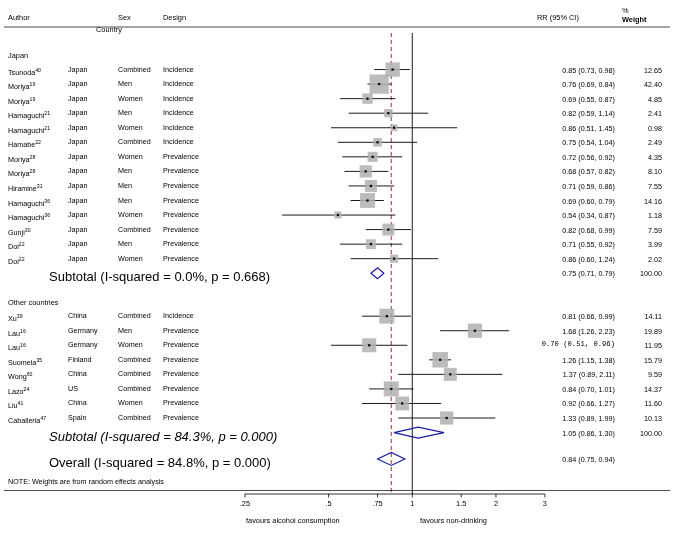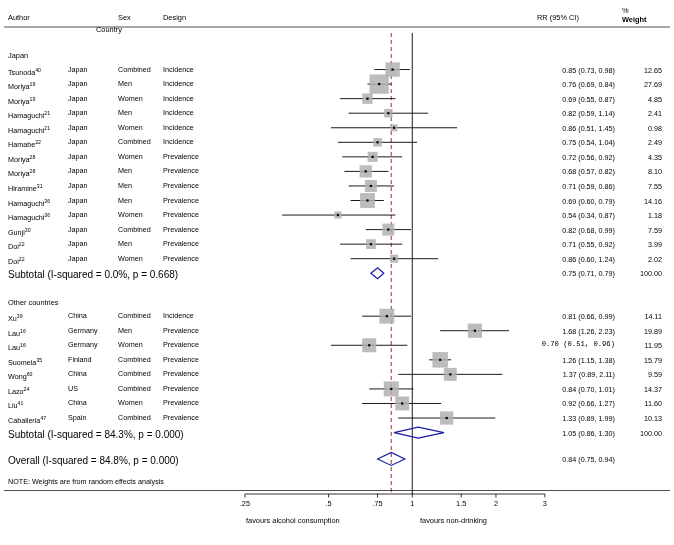--- a/index.html
+++ b/index.html
@@ -7,21 +7,21 @@
     width:674px;height:545px;background:#ffffff;
     font-family:"Liberation Sans",sans-serif;
     color:#000;
     position:relative;
     overflow:hidden;
   }
   #plot{position:absolute;left:0;top:0;width:674px;height:545px;}
   .txt{position:absolute;font-size:7.2px;line-height:8px;white-space:nowrap;}
   .hdr{position:absolute;font-size:7.4px;white-space:nowrap;}
   .grp{position:absolute;font-size:7.4px;white-space:nowrap;}
-  .sub{position:absolute;font-size:10px;white-space:nowrap;}
+  .sub{position:absolute;font-size:13px;white-space:nowrap;margin-left:41px;}
   .note{position:absolute;font-size:7.2px;white-space:nowrap;}
   .axlab{position:absolute;font-size:7.4px;white-space:nowrap;}
   .footlab{position:absolute;font-size:7.4px;white-space:nowrap;}
   sup{font-size:5.2px;vertical-align:super;}
   .rr-cell{position:absolute;font-size:7.2px;white-space:nowrap;text-align:right;width:80px;left:535px;}
   .wt-cell{position:absolute;font-size:7.2px;white-space:nowrap;text-align:right;width:40px;left:622px;}
 </style>
 </head>
 <body>
 
@@ -122,21 +122,21 @@
       <div class="txt" style="left: 68px; top: 65.55px;">Japan</div>
       <div class="txt" style="left: 118px; top: 65.55px;">Combined</div>
       <div class="txt" style="left: 163px; top: 65.55px;">Incidence</div>
       <div class="rr-cell" style="top: 65.55px;">0.85 (0.73, 0.98)</div>
       <div class="wt-cell" style="top: 65.55px;">12.65</div>
       <div class="txt" style="left: 8px; top: 80.1px;">Moriya<sup>19</sup></div>
       <div class="txt" style="left: 68px; top: 80.1px;">Japan</div>
       <div class="txt" style="left: 118px; top: 80.1px;">Men</div>
       <div class="txt" style="left: 163px; top: 80.1px;">Incidence</div>
       <div class="rr-cell" style="top: 80.1px;">0.76 (0.69, 0.84)</div>
-      <div class="wt-cell" style="top: 80.1px;">27.69</div>
+      <div class="wt-cell" style="top: 80.1px;">42.40</div>
       <div class="txt" style="left: 8px; top: 94.65px;">Moriya<sup>19</sup></div>
       <div class="txt" style="left: 68px; top: 94.65px;">Japan</div>
       <div class="txt" style="left: 118px; top: 94.65px;">Women</div>
       <div class="txt" style="left: 163px; top: 94.65px;">Incidence</div>
       <div class="rr-cell" style="top: 94.65px;">0.69 (0.55, 0.87)</div>
       <div class="wt-cell" style="top: 94.65px;">4.85</div>
       <div class="txt" style="left: 8px; top: 109.2px;">Hamaguchi<sup>21</sup></div>
       <div class="txt" style="left: 68px; top: 109.2px;">Japan</div>
       <div class="txt" style="left: 118px; top: 109.2px;">Men</div>
       <div class="txt" style="left: 163px; top: 109.2px;">Incidence</div>
@@ -247,21 +247,21 @@
       <div class="txt" style="left: 118px; top: 399.473px;">Women</div>
       <div class="txt" style="left: 163px; top: 399.473px;">Prevalence</div>
       <div class="rr-cell" style="top: 399.473px;">0.92 (0.66, 1.27)</div>
       <div class="wt-cell" style="top: 399.473px;">11.60</div>
       <div class="txt" style="left: 8px; top: 414.022px;">Caballeria<sup>47</sup></div>
       <div class="txt" style="left: 68px; top: 414.022px;">Spain</div>
       <div class="txt" style="left: 118px; top: 414.022px;">Combined</div>
       <div class="txt" style="left: 163px; top: 414.022px;">Prevalence</div>
       <div class="rr-cell" style="top: 414.022px;">1.33 (0.89, 1.99)</div>
       <div class="wt-cell" style="top: 414.022px;">10.13</div>
-      <div class="sub" style="left: 8px; top: 428.572px;">Subtotal  (I-squared = 84.3%, p = 0.000)</div>
+      <div class="sub" style="left: 8px; top: 428.572px; font-style: italic;">Subtotal  (I-squared = 84.3%, p = 0.000)</div>
       <div class="rr-cell" style="top: 428.572px;">1.05 (0.86, 1.30)</div>
       <div class="wt-cell" style="top: 428.572px;">100.00</div>
       <div class="sub" style="left: 8px; top: 454.945px;">Overall  (I-squared = 84.8%, p = 0.000)</div>
       <div class="rr-cell" style="top: 454.945px;">0.84 (0.75, 0.94)</div>
       <div class="note" style="left: 8px; top: 477.495px;">NOTE: Weights are from random effects analysis</div>
       <div class="axlab" style="left: 234.936px; top: 499px; width: 20px; text-align: center;">.25</div>
       <div class="axlab" style="left: 318.606px; top: 499px; width: 20px; text-align: center;">.5</div>
       <div class="axlab" style="left: 367.55px; top: 499px; width: 20px; text-align: center;">.75</div>
       <div class="axlab" style="left: 402.277px; top: 499px; width: 20px; text-align: center;">1</div>
       <div class="axlab" style="left: 451.221px; top: 499px; width: 20px; text-align: center;">1.5</div>

